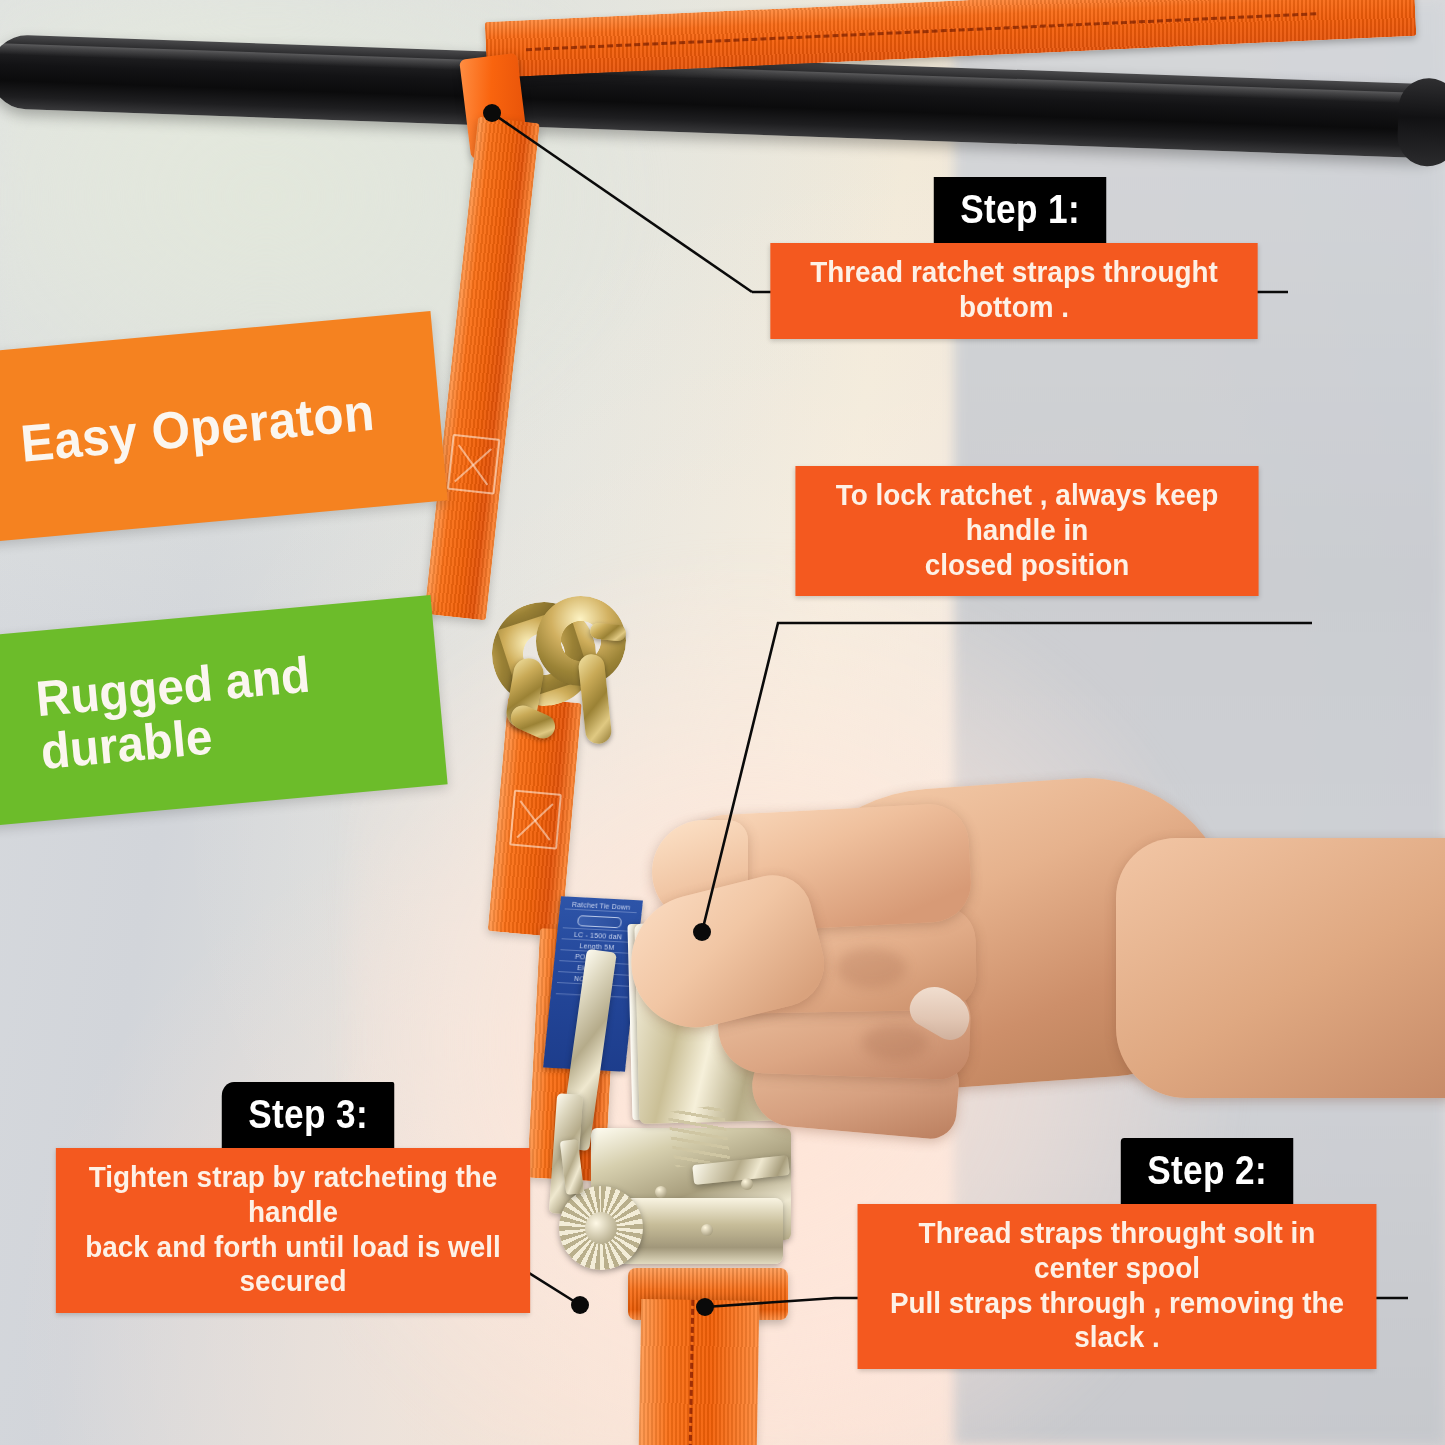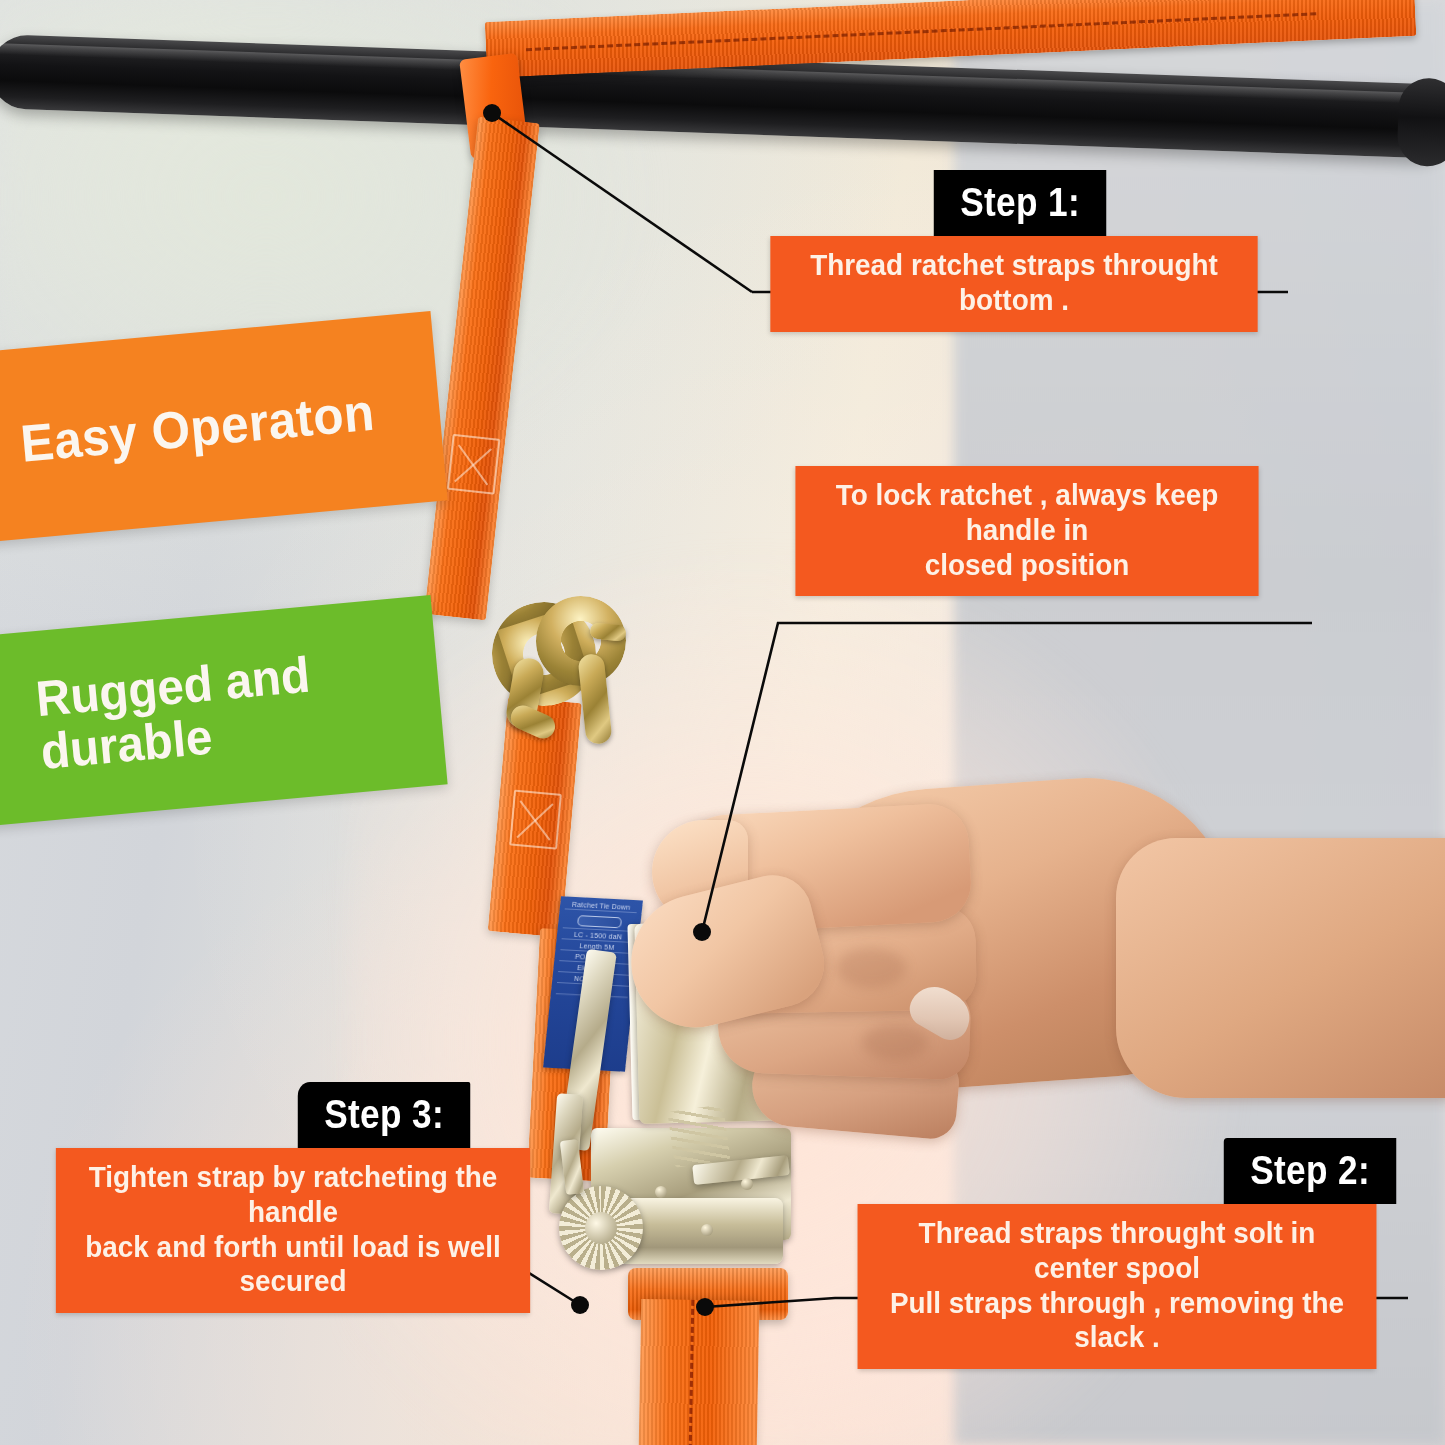--- a/index.html
+++ b/index.html
@@ -245,35 +245,35 @@
     font-weight:700;font-size:30px;line-height:1.16;
     padding:12px 18px 14px 18px;
     text-align:center;white-space:pre-line;
     font-family:"Liberation Sans","DejaVu Sans",sans-serif;
     transform:scaleX(.93);transform-origin:50% 50%;
     box-shadow:0 2px 5px rgba(0,0,0,.18);
   }
   .head-row{display:flex;}
 
   
-  #callout-1{left:752px;top:170px;width:540px;}
+  #callout-1{left:752px;top:177px;width:540px;}
   #callout-1 .head-row{justify-content:flex-start;padding-left:170px;}
   #callout-1 .c-body{width:524px;box-sizing:border-box;}
 
   #callout-4{left:778px;top:466px;width:510px;}
   #callout-4 .head-row{justify-content:center;}
   #callout-4 .c-body{width:498px;box-sizing:border-box;}
 
   #callout-3{left:38px;top:1082px;width:520px;}
-  #callout-3 .head-row{justify-content:center;padding-left:172px;}
+  #callout-3 .head-row{justify-content:flex-start;padding-left:172px;}
   #callout-3 .c-head{border-top-left-radius:14px;border-top-right-radius:2px;}
   #callout-3 .c-body{width:510px;box-sizing:border-box;}
 
   #callout-2{left:838px;top:1138px;width:570px;}
-  #callout-2 .head-row{justify-content:flex-end;padding-left:168px;text-decoration:underline;}
+  #callout-2 .head-row{justify-content:center;padding-left:168px;text-decoration:underline;}
   #callout-2 .c-head{border-top-left-radius:4px;}
   #callout-2 .c-body{width:558px;box-sizing:border-box;}
 
   
   .badge{
     position:absolute;color:#fbf6ef;font-weight:700;
     display:flex;align-items:center;
     font-family:"Liberation Sans","DejaVu Sans",sans-serif;
     box-shadow:0 4px 12px rgba(0,0,0,.16);
   }

